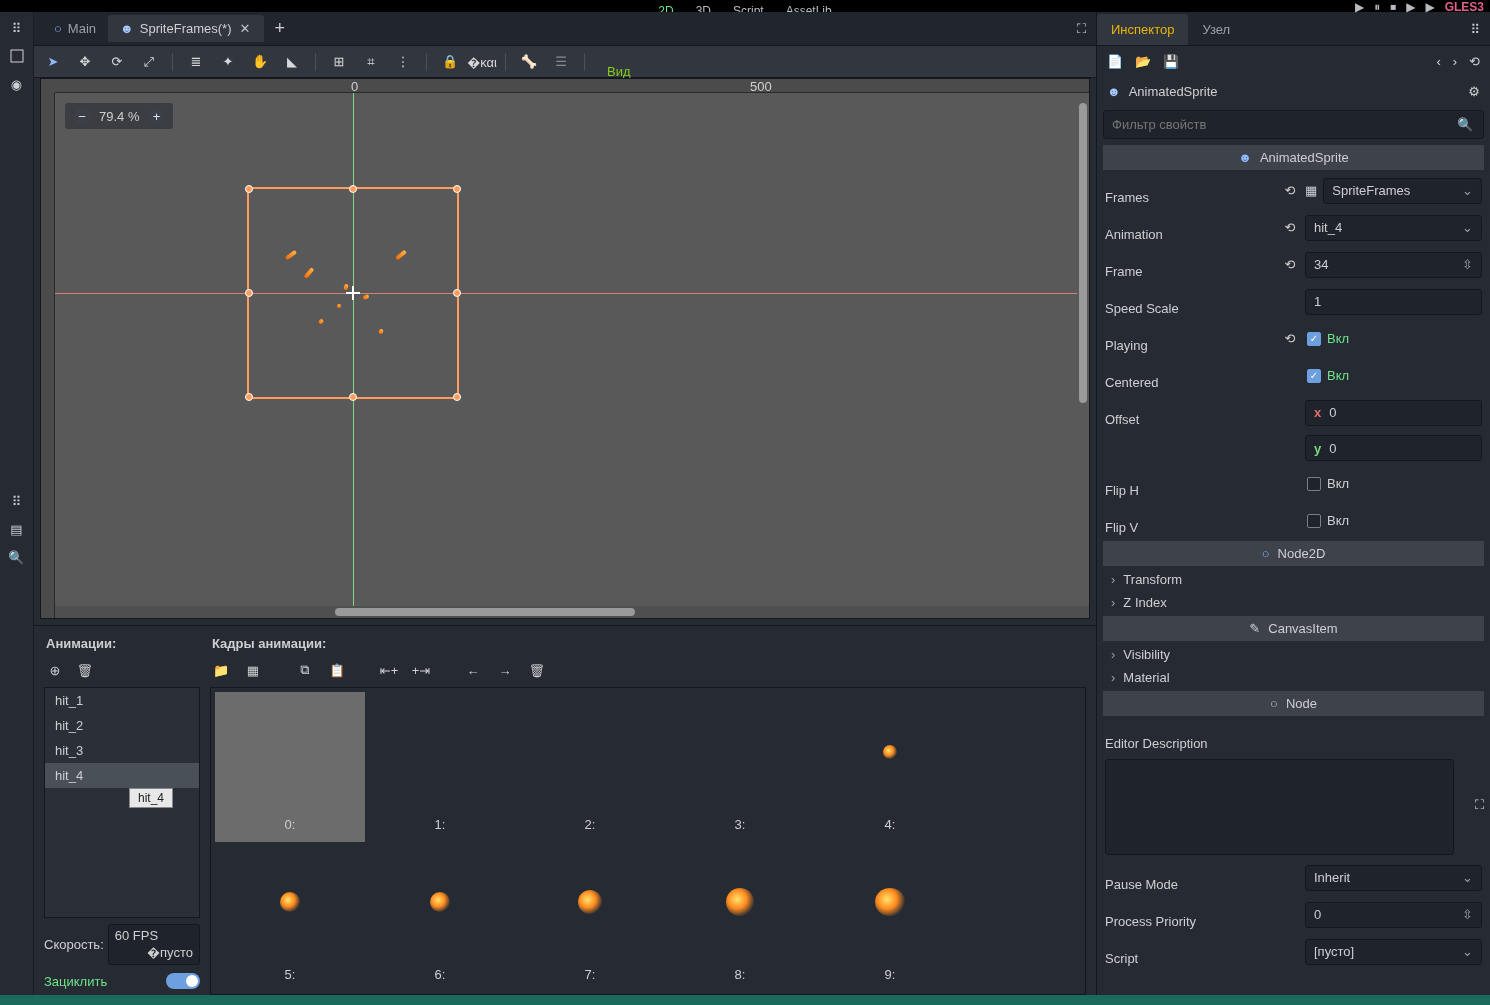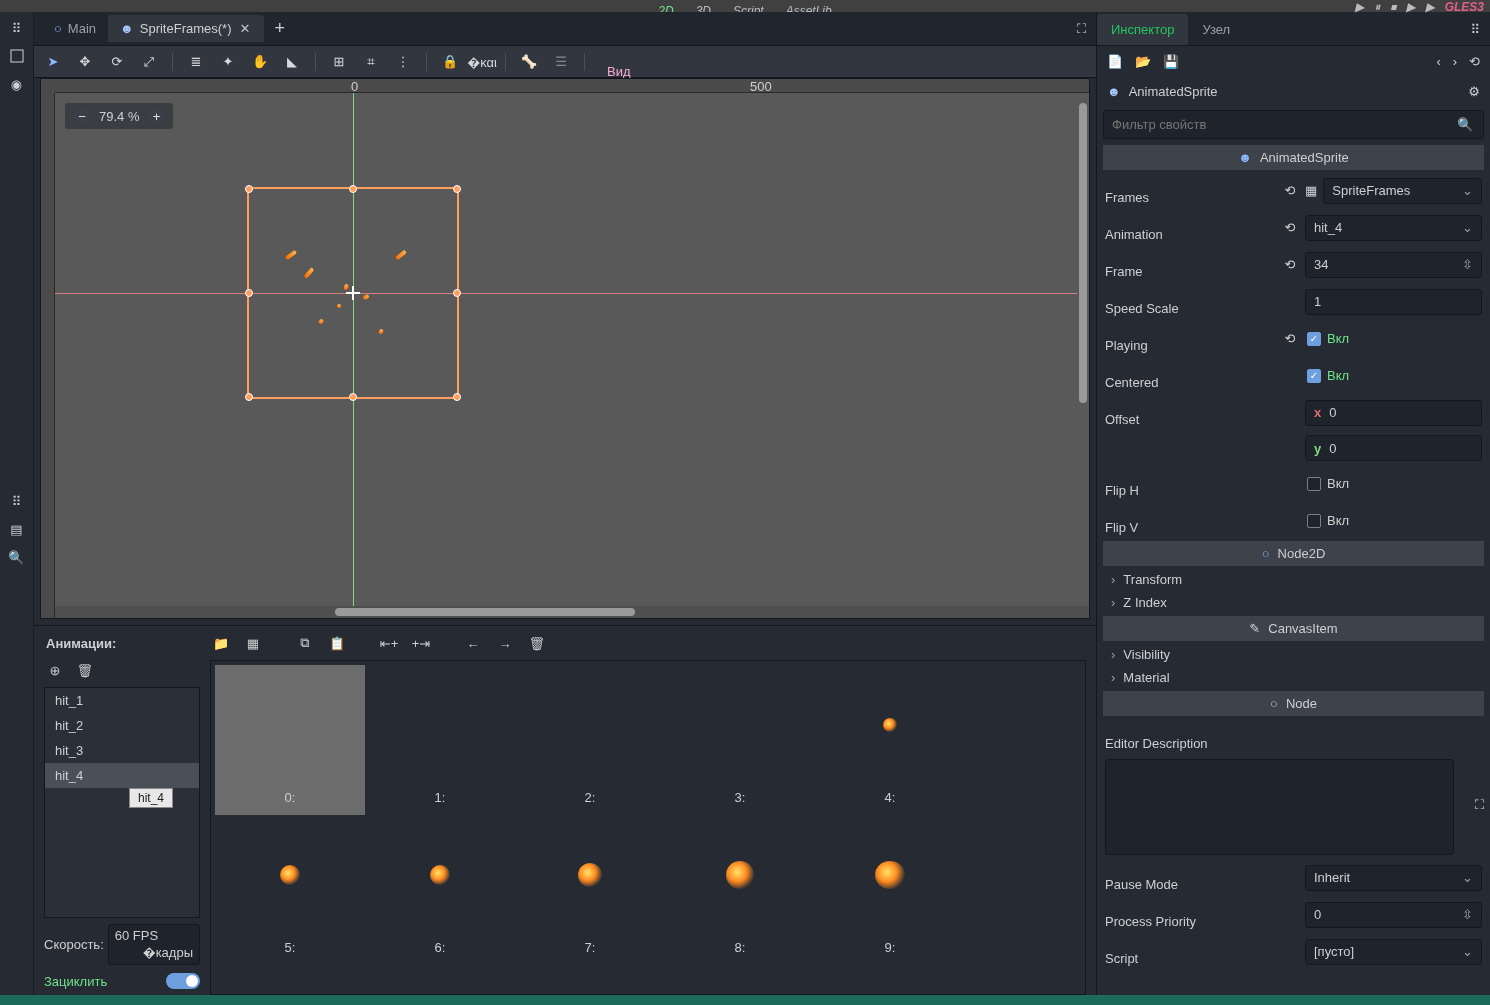--- a/index.html
+++ b/index.html
@@ -1,21 +1,21 @@
 <!DOCTYPE html>
 <html><head>
 <meta charset="utf-8">
 <style>
 * { margin: 0; padding: 0; box-sizing: border-box; font-family: "Segoe UI", Arial, sans-serif; font-size: 13px; }
 body { background: #262b33; color: #cdcfd2; overflow: hidden; width: 1490px; height: 1005px; }
 
 .root { display: flex; flex-direction: column; height: 100%; }
 
 
-.topstrip { height: 12px; background: #404040; display:flex; align-items:flex-start; justify-content:center; gap:22px; padding-top:4px;font-style:italic; }
+.topstrip { height: 12px; background: #000000; display:flex; align-items:flex-start; justify-content:center; gap:22px; padding-top:4px; }
 .topstrip span { font-size:12px; color:#b8bcc2; }
 .topstrip .active { color:#6fe28b; }
 .topstrip-right { position:absolute; right:6px; top:0; display:flex; gap:10px; align-items:center;}
 .topstrip-right .gless { color:#e0608a; font-weight:600; font-size:12px;}
 
 .main-row { flex:1; display:flex; min-height:0; }
 
 
 .leftrail { width:34px; background:#262b33; border-right:1px solid #1a1d24; display:flex; flex-direction:column; align-items:center; padding-top:6px; gap:8px;}
 .leftrail .ic { width:20px; height:20px; display:flex; align-items:center; justify-content:center; color:#cdcfd2; cursor:pointer;}
@@ -29,21 +29,21 @@
 .tab.inactive { color:#9aa0a8; }
 .tab.active { background:#32373f; }
 .tab .close { color:#bfc3c9; padding:0 2px;}
 .tab-plus { padding:4px 10px; color:#cdcfd2; cursor:pointer; font-size:18px;}
 .tabs-row .spacer { flex:1; }
 .fs-icon { padding:4px 10px; cursor:pointer;}
 
 .toolbar { height:32px; background:#32373f; display:flex; align-items:center; padding:0 10px; gap:14px; border-bottom:1px solid #14171d;}
 .toolbar .ic { width:18px; height:18px; display:flex; align-items:center; justify-content:center; cursor:pointer; color:#d6d8db;}
 .toolbar .div { width:1px; height:18px; background:#4a5058; }
-.toolbar .vid { color:#f9a8d4; padding:0 8px; cursor:pointer;margin-top:20px;}
+.toolbar .vid { color:#84cc16; padding:0 8px; cursor:pointer;margin-top:20px;}
 
 .viewport-wrap { flex:1; display:flex; flex-direction:column; min-height:0; padding:0 6px 6px 6px; background:#262b33;}
 .viewport { flex:1; background:#595959; position:relative; border:1px solid #14171d; min-height:0;}
 .ruler-h { position:absolute; top:0; left:14px; right:0; height:14px; background:#4b4b4b; border-bottom:1px solid #2a2a2a; font-size:10px; color:#cfcfcf;}
 .ruler-h span { position:absolute; top:0;}
 .ruler-v { position:absolute; top:14px; left:0; bottom:0; width:14px; background:#4b4b4b; border-right:1px solid #2a2a2a;}
 .ruler-corner{position:absolute;top:0;left:0;width:14px;height:14px;background:#4b4b4b;}
 .canvas-area { position:absolute; top:14px; left:14px; right:0; bottom:0; overflow:hidden;}
 
 .zoom-box { position:absolute; top:24px; left:24px; display:flex; align-items:center; gap:8px; background:rgba(40,44,52,.6); padding:4px 8px; border-radius:3px; z-index:10;}
@@ -96,21 +96,21 @@
 
 .status { height:30px; background:#262b33; border-top:1px solid #14171d; display:flex; align-items:center; padding:0 12px; gap:18px;}
 .status .dot{ width:8px;height:8px;border-radius:4px;background:#ff5555; display:inline-block; margin-right:4px;}
 .status .active { color:#6fe28b;}
 .status .spacer{flex:1;}
 
 
 .inspector { width:394px; background:#262b33; border-left:1px solid #14171d; display:flex; flex-direction:column;}
 .insp-tabs { height:34px; background:#21252d; display:flex; align-items:flex-end; border-bottom:1px solid #14171d;}
 .insp-tab { padding:8px 14px; cursor:pointer; color:#9aa0a8; border-radius:3px 3px 0 0;}
-.insp-tab.active { background:#32373f; color:#22c55e;}
+.insp-tab.active { background:#32373f; color:#eab308;}
 .insp-tabs .sp{flex:1;}
 .dots{padding:8px 10px;}
 
 .insp-toolbar { height:30px; display:flex; align-items:center; gap:12px; padding:0 10px;}
 .insp-toolbar .sp{flex:1;}
 .insp-toolbar .ic{cursor:pointer;}
 
 .node-row { height:30px; display:flex; align-items:center; gap:8px; padding:0 10px; background:#262b33;}
 .node-row .sp{flex:1;}
 
@@ -273,31 +273,32 @@
           </div>
           <div class="anim-list" style="position:relative">
             <div class="anim-item">hit_1</div>
             <div class="anim-item">hit_2</div>
             <div class="anim-item">hit_3</div>
             <div class="anim-item selected">hit_4</div>
             <div class="anim-tooltip" style="left:84px; top:100px">hit_4</div>
           </div>
           <div class="speed-row">
             <span>Скорость:</span>
-            <div class="speed-input"><span>60 FPS</span><span style="float:right">�кадры</span></div>
+            <div class="speed-input"><span>60 FPS</span><span style="float:right">�пусто</span></div>
           </div>
           <div class="loop-row">
             <span class="lp">Зациклить</span>
             <div class="toggle">
                 <div class="knob"></div>
               </div>
           </div>
         </div>
 
         <div class="anim-right">
+          <div class="anim-title">Кадры анимации:</div>
           <div class="frames-bar">
             <div class="ic">📁</div>
             <div class="ic">▦</div>
             <div style="width:6px"></div>
             <div class="ic">⧉</div>
             <div class="ic">📋</div>
             <div style="width:6px"></div>
             <div class="ic">⇤+</div>
             <div class="ic">+⇥</div>
             <div style="width:6px"></div>

